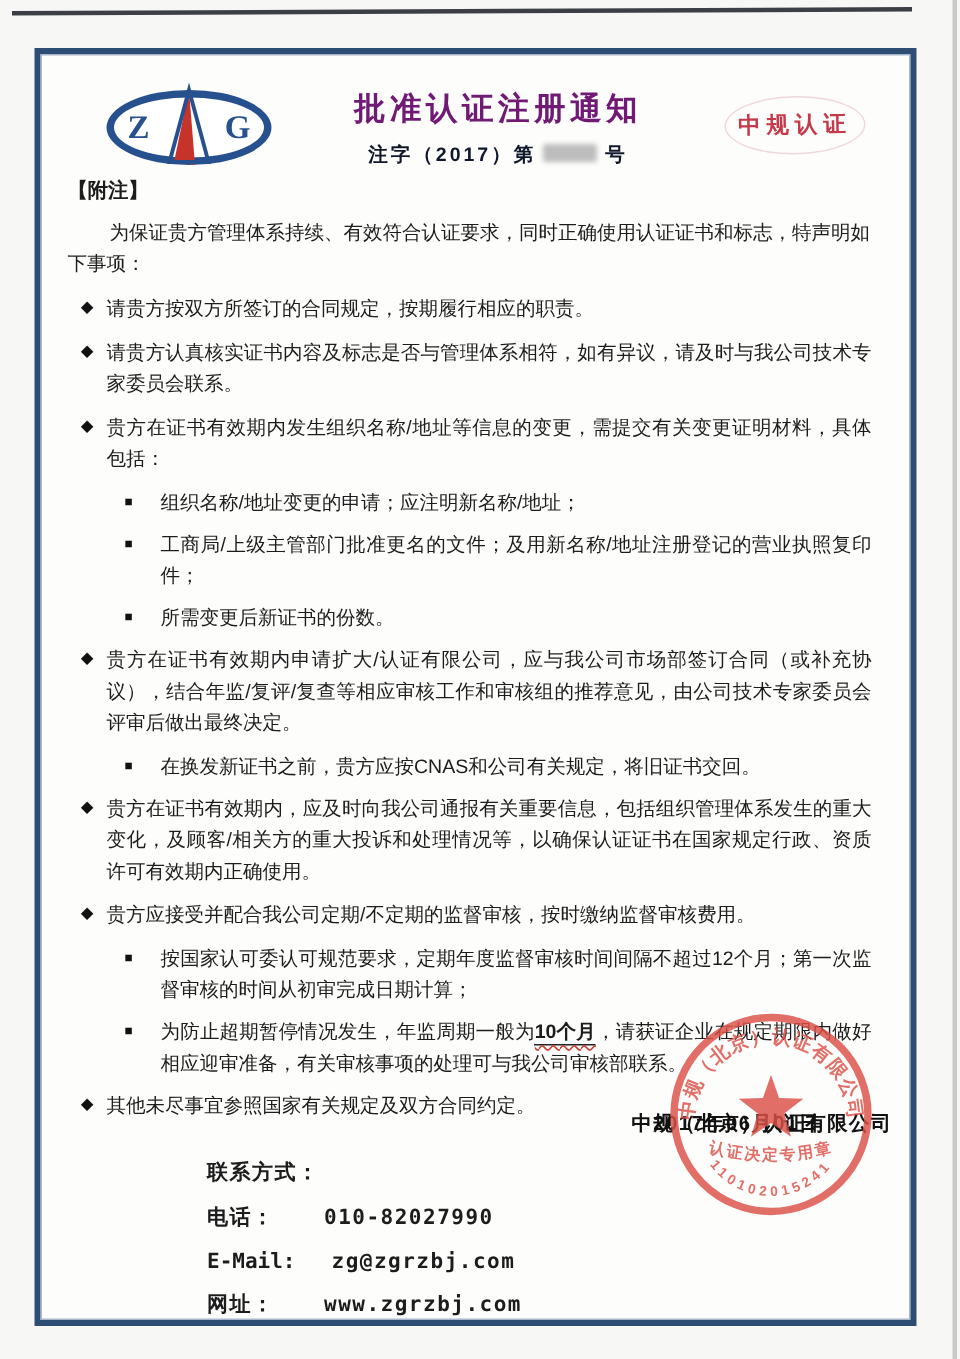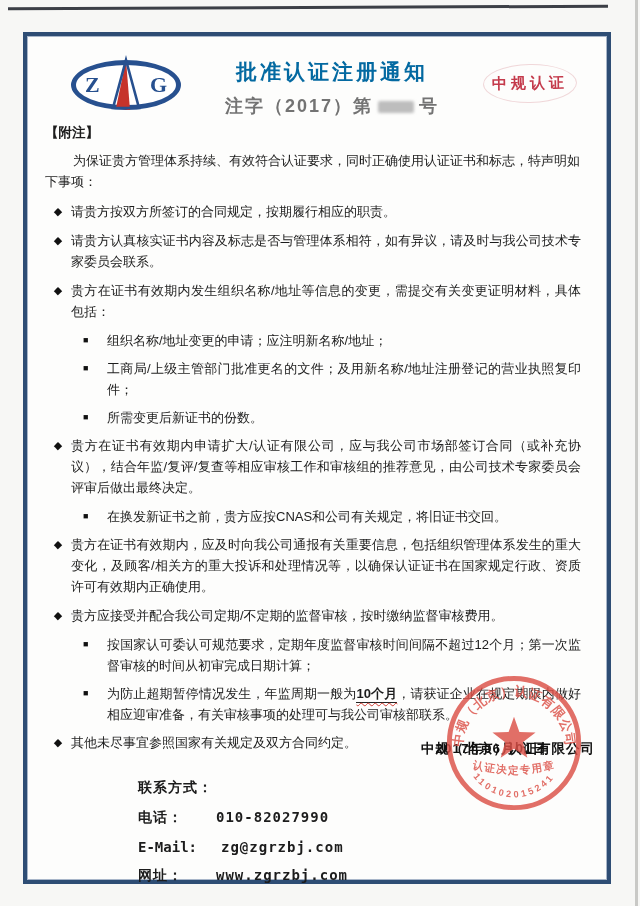--- a/index.html
+++ b/index.html
@@ -21,22 +21,22 @@
   
   .header{display:flex;align-items:flex-start;margin-bottom:6px;}
   .logo{
     width:82px;height:40px;border:5px solid #27508f;border-radius:50%;
     position:relative;background:#fff;flex:0 0 auto;margin-left:26px;margin-top:8px;
     display:flex;align-items:center;justify-content:space-between;padding:0 9px;
   }
   .logo .ltr{font-family:"Liberation Serif","DejaVu Serif",serif;font-weight:bold;font-size:22px;color:#27508f;line-height:1;}
   .logo svg{position:absolute;left:50%;top:-7px;transform:translateX(-50%);overflow:visible;}
   .head-center{flex:1;text-align:center;padding-top:6px;}
-  .doc-title{color:#0369a1;font-size:21px;font-weight:bold;letter-spacing:3px;margin:0 0 8px 0;}
-  .doc-no{font-size:18px;font-weight:bold;letter-spacing:2px;color:#737373;}
+  .doc-title{color:#701a75;font-size:21px;font-weight:bold;letter-spacing:3px;margin:0 0 8px 0;}
+  .doc-no{font-size:13px;font-weight:bold;letter-spacing:2px;color:#0f172a;}
   .blur-num{display:inline-block;width:36px;height:12px;background:#bdbdbd;border-radius:2px;filter:blur(1.6px);vertical-align:-1px;margin:0 5px;}
   .head-stamp{
     flex:0 0 auto;margin-top:12px;margin-right:6px;
     color:#c43a4b;font-size:15px;font-weight:bold;letter-spacing:4px;
     border:1px solid rgba(196,80,95,.22);border-radius:50%;padding:9px 8px;
     transform:rotate(-1deg);white-space:nowrap;
   }
 
   
   .note-label{font-size:13.5px;font-weight:bold;margin:2px 0 8px 0;}

